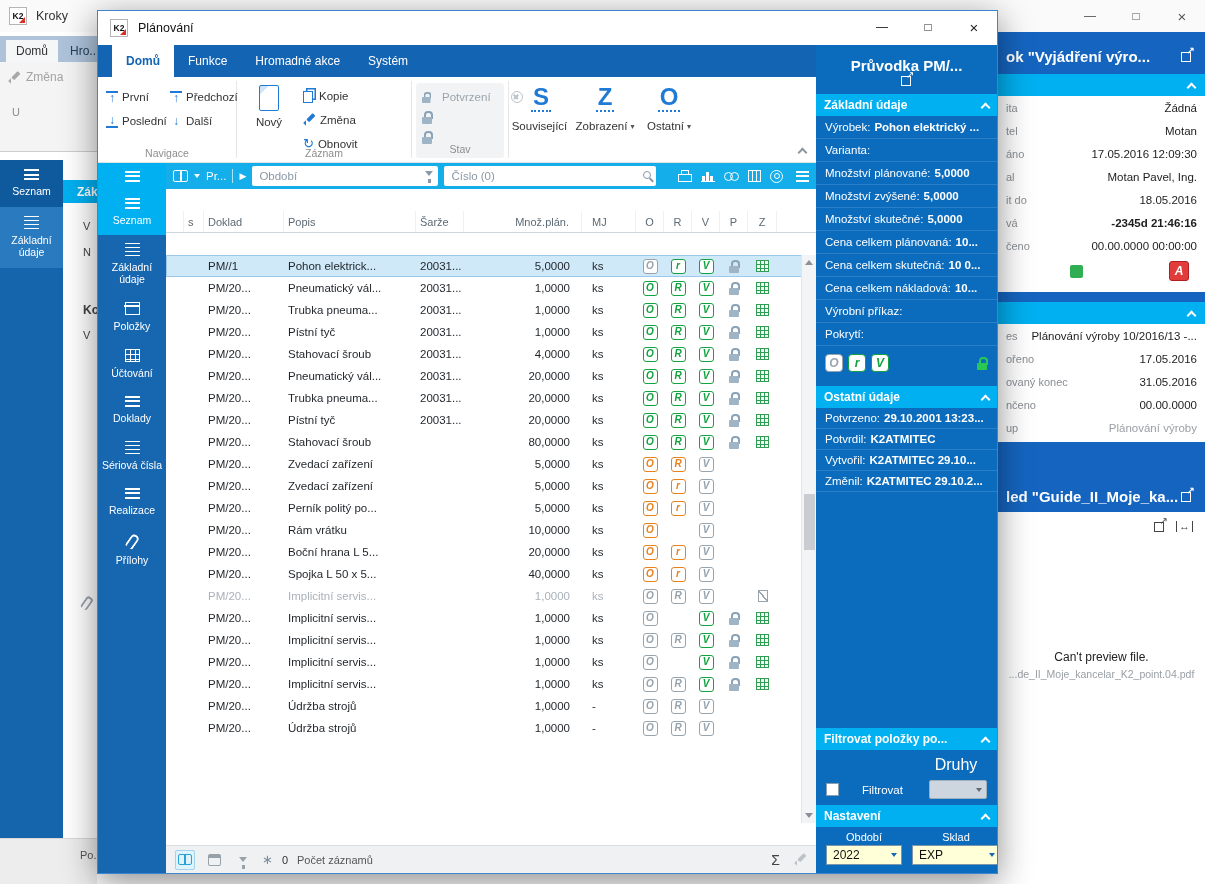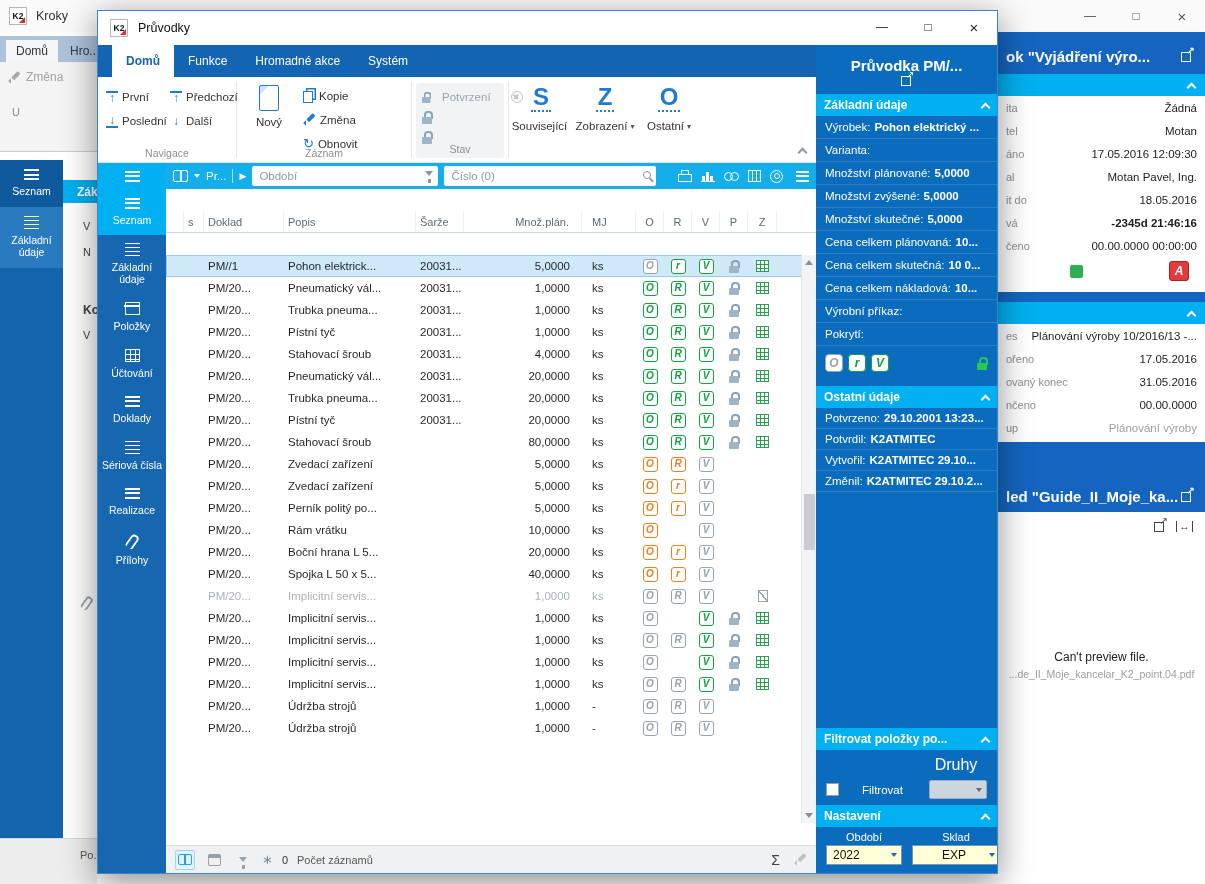--- a/index.html
+++ b/index.html
@@ -213,21 +213,21 @@
   .p-gap { height:6px; } .p-fill { flex:1; }
   .druhy { width:62px; margin:6px 10px 0 auto; text-align:center; font-size:16px; }
   .filt-row { display:flex; align-items:center; gap:23px; padding:0 10px; margin-top:6px; }
   .chkbox { width:13px; height:13px; background:#fff; border:1px solid #8aa0b0; display:inline-block; }
   .chk-label { font-size:11.5px; }
   .dd-dis { width:58px; height:19px; margin-left:auto; background:#cdd6de; border:1px solid #9fb0bd; border-radius:2px; display:flex; align-items:center; justify-content:flex-end; padding-right:4px; }
   .sec4 { display:flex; gap:10px; padding:4px 10px 8px; }
   .s4col { display:flex; flex-direction:column; gap:2px; }
   .s4label { font-size:11px; text-align:center; }
   .combo { height:20px; background:#ffffd8; border:1px solid #7c95a8; display:flex; align-items:center; padding:0 4px 0 6px; color:#111; font-size:12px; }
-  .combo.w1 { width:76px; } .combo.w2 { width:88px;text-align:center; }
+  .combo.w1 { width:76px; } .combo.w2 { width:88px; }
   .combo-val { flex:1; overflow:hidden; }
 </style>
 </head>
 <body>
 
 <div class="stage">
 
   <div class="os-titlebar">
     <span class="k2logo">K2</span>
     <span class="os-title">Kroky</span>
@@ -368,21 +368,21 @@
         <span class="fitw">↔</span>
       </div>
       <div class="preview-msg">Can't preview file.</div>
       <div class="preview-file">...de_II_Moje_kancelar_K2_point.04.pdf</div>
     </div>
   </div>
 
   <div class="dialog">
     <div class="dlg-titlebar">
       <span class="k2logo">K2</span>
-      <span class="dlg-title">Průvodky</span>
+      <span class="dlg-title">Plánování</span>
       <div class="dlg-controls">
         <span class="win-btn">—</span>
         <span class="win-btn">□</span>
         <span class="win-btn close">×</span>
       </div>
     </div>
 
     <div class="dlg-main">
       <div class="dlg-left">
 

